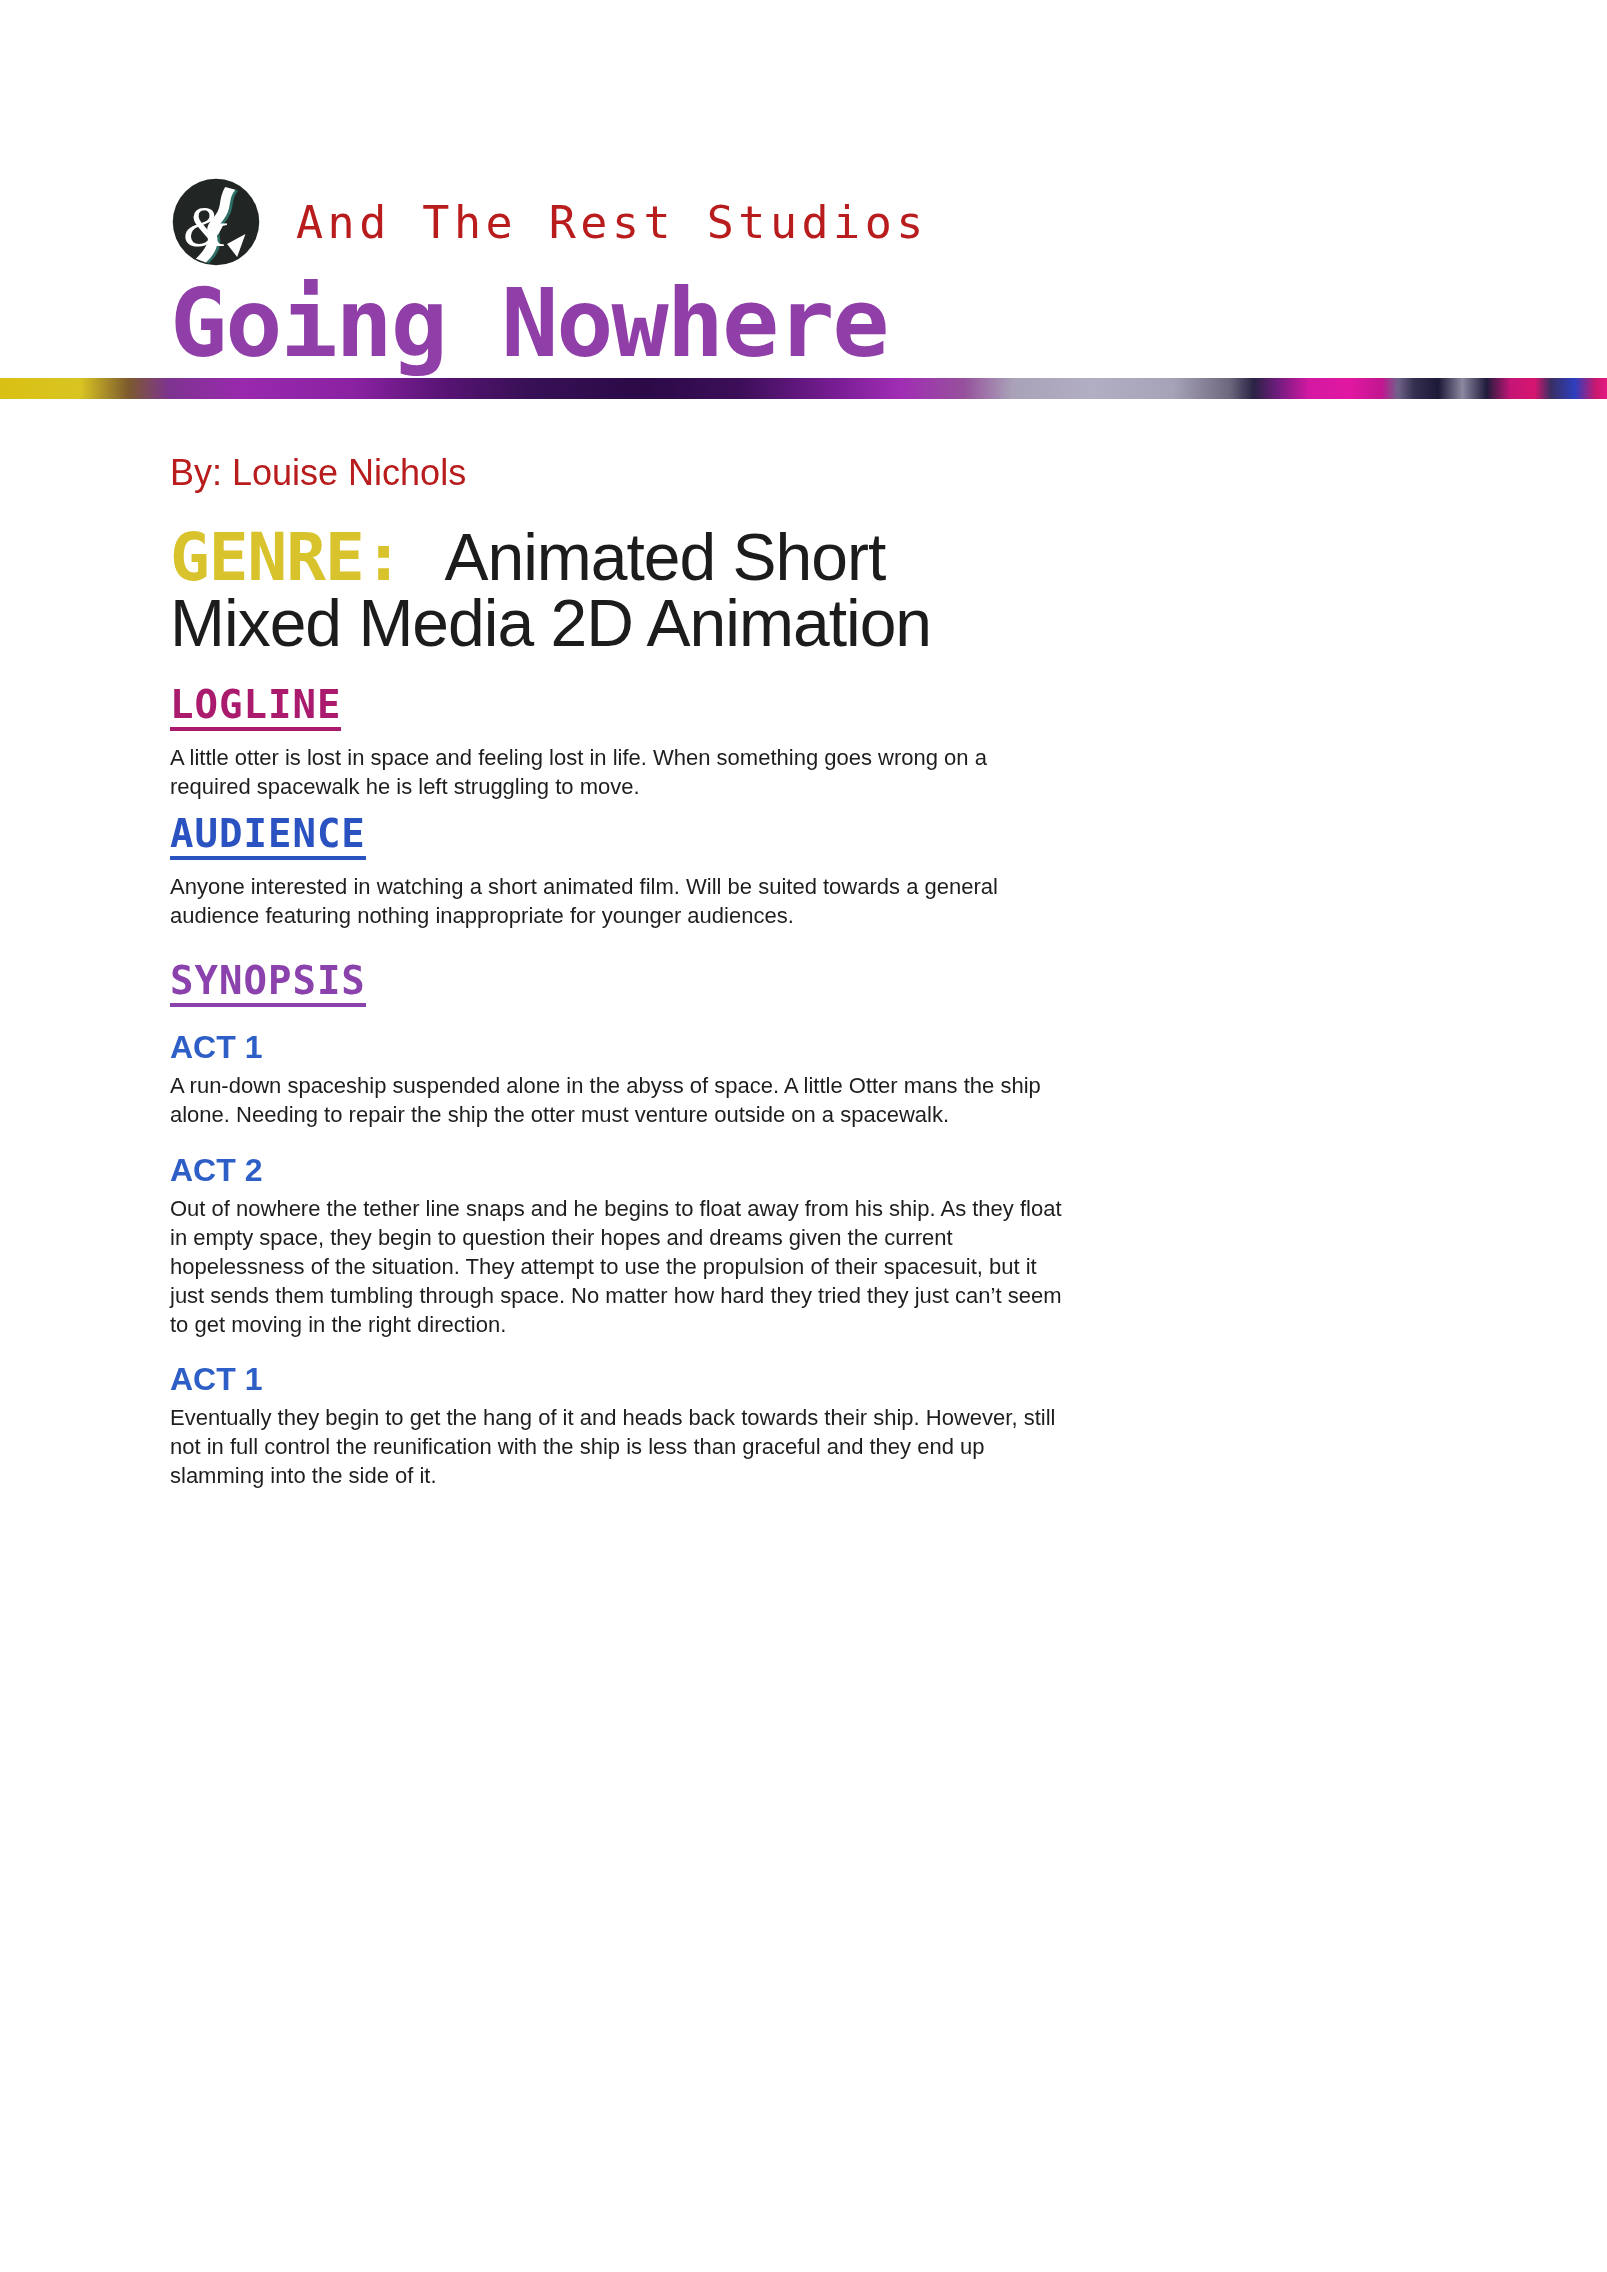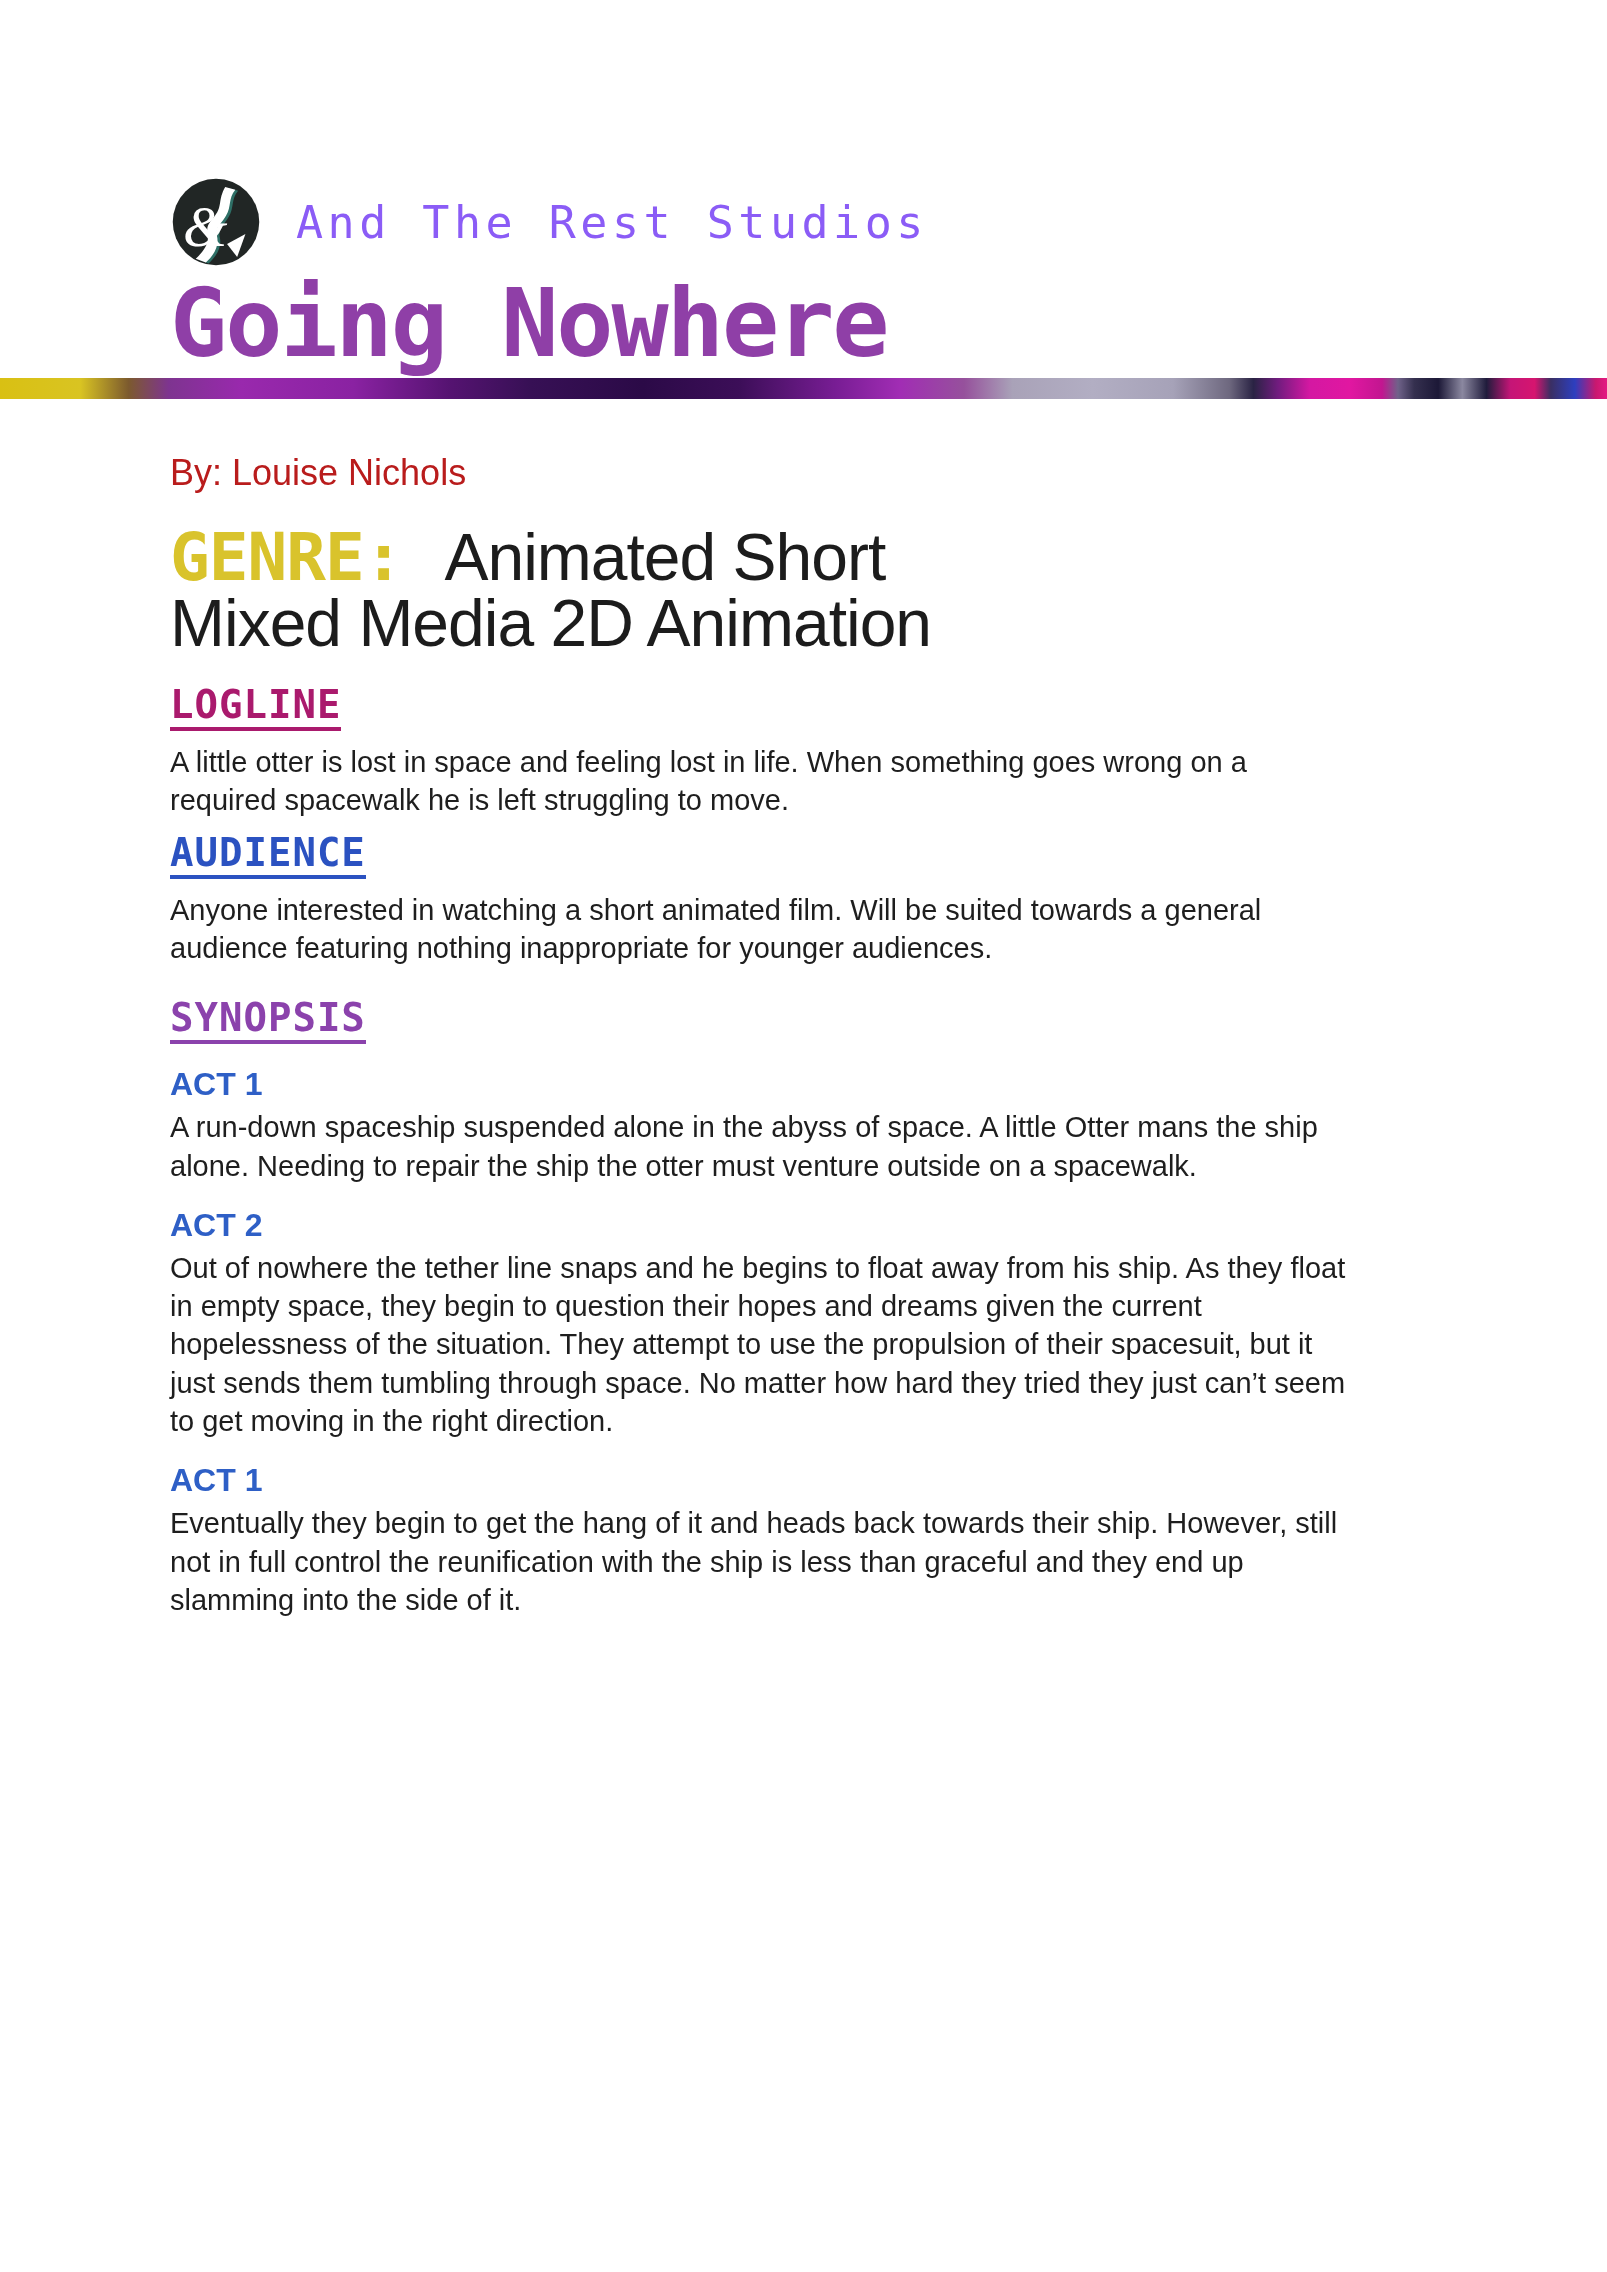--- a/index.html
+++ b/index.html
@@ -14,21 +14,21 @@
   .content { padding: 0 60px 0 170px; }
 
   
   .brand-row {
     display: flex; align-items: center; gap: 34px;
     padding-top: 176px; height: 92px; box-sizing: content-box;
   }
   .logo-svg { width: 92px; height: 92px; flex: 0 0 auto; }
   .studio-name {
     font-family: "DejaVu Sans Mono", monospace;
-    font-size: 45px; letter-spacing: 0.10em; color: #8b5cf6;
+    font-size: 45px; letter-spacing: 0.10em; color: #b91c1c;
     white-space: nowrap;
   }
 
   
   .doc-title {
     margin: 8px 0 0 0;
     font-family: "DejaVu Sans Mono", monospace;
     font-weight: bold;
     font-size: 95px; line-height: 1.0;
     color: #8f3fa7;
@@ -73,21 +73,21 @@
     border-bottom: 4px solid currentColor;
     padding-bottom: 1px;
   }
   .logline-heading  { color: #aa1a6d; margin-top: 28px; }
   .audience-heading { color: #2b52c1; margin-top: 12px; }
   .synopsis-heading { color: #8b42ac; margin-top: 30px; }
 
   
   .body-text {
     margin: 12px 0 0 0;
-    font-size: 29px; line-height: 1.32; color: #1e1e1e;
+    font-size: 22px; line-height: 1.32; color: #1e1e1e;
     white-space: pre-line;
     max-width: 1390px;
   }
 
   
   .act-label {
     margin: 20px 0 0 0;
     font-size: 32px; font-weight: bold; color: #2e5fc6; line-height: 1.25;
   }
   .act-body { margin-top: 4px; }

